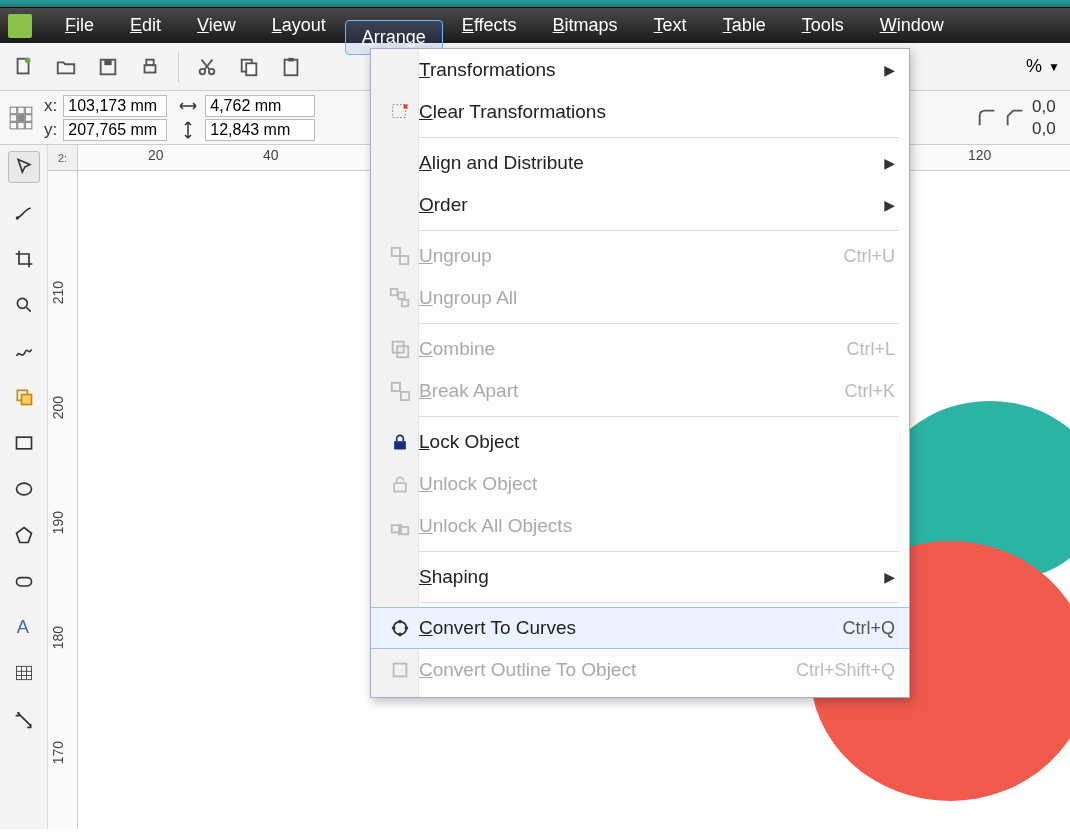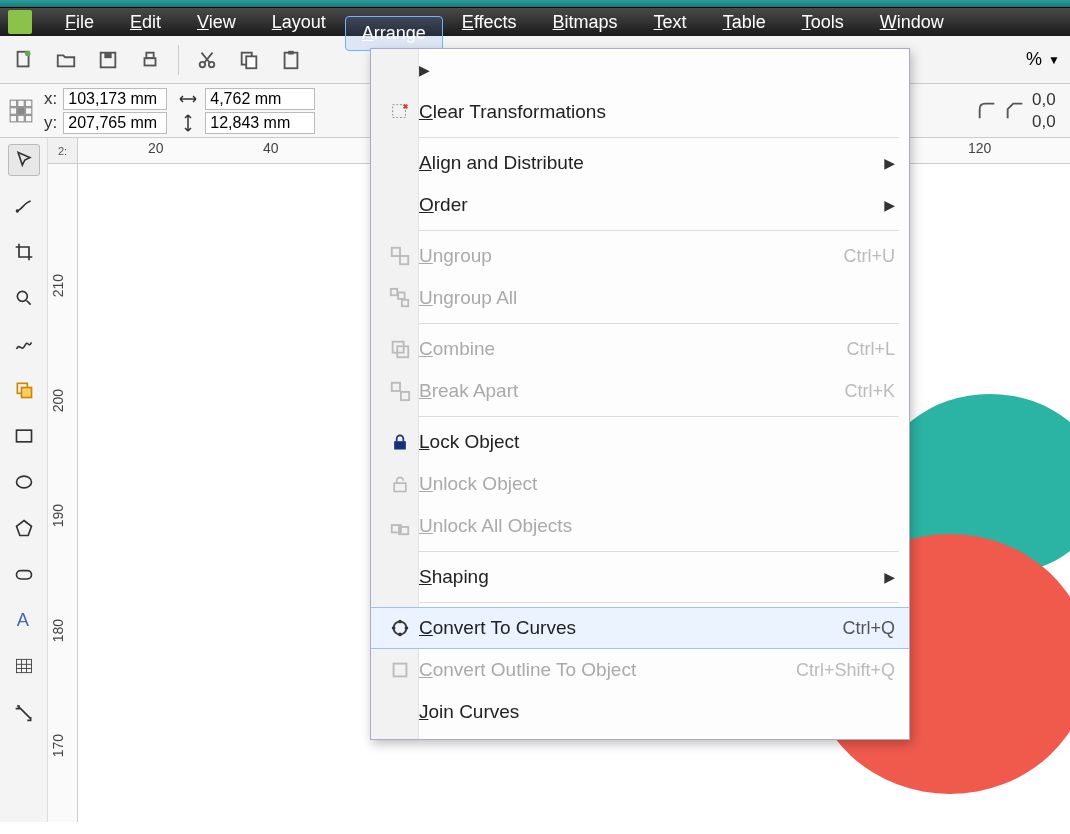--- a/index.html
+++ b/index.html
@@ -2,21 +2,21 @@
 <html><head>
 <meta charset="utf-8">
 <style>
 * { margin: 0; padding: 0; box-sizing: border-box; font-family: "Segoe UI", Tahoma, sans-serif; }
 body { width: 1070px; height: 834px; background: #fff; overflow: hidden; position: relative; }
 
 
 .title-bar { height: 8px; background: linear-gradient(#2a9d9d, #1a7a7a); border-bottom: 1px solid #000; }
 
 
-.menu-bar { display: flex; align-items: center; height: 28px; background: linear-gradient(#4a4a4a, #1a1a1a); color: #fff; padding: 0 8px; gap: 2px; }
+.menu-bar { display: flex; align-items: center; height: 35px; background: linear-gradient(#4a4a4a, #1a1a1a); color: #fff; padding: 0 8px; gap: 2px; }
 .menu-bar .app-icon { width: 24px; height: 24px; background: #8bc34a; border-radius: 2px; margin-right: 14px; }
 .menu-item { padding: 6px 16px; font-size: 18px; cursor: default; border: 1px solid transparent; border-radius: 4px; }
 .menu-item.active { border: 1px solid #6ab7ff; background: rgba(100,150,255,0.15); margin-top: 23px; }
 .menu-item u { text-decoration: underline; }
 
 
 .toolbar { display: flex; align-items: center; height: 48px; background: #f4f4f4; border-bottom: 1px solid #ccc; padding: 0 10px; gap: 14px; }
 .tb-btn { width: 28px; height: 28px; display: inline-flex; align-items: center; justify-content: center; color: #333; }
 .toolbar .sep { width: 1px; height: 30px; background: #ccc; }
 .zoom-box { margin-left: auto; display: flex; align-items: center; gap: 6px; font-size: 18px; }
@@ -298,20 +298,21 @@
       <div class="blob2"></div>
     </div>
   </div>
 </div>
 
 <div class="dropdown">
   <div class="icon-strip"></div>
   <div id="dd-items">
       <div class="row">
         <span class="icon-col"></span>
+        <span class="label"><u>T</u>ransformations</span>
         <span class="arrow">▶</span>
       </div>
       <div class="row">
         <span class="icon-col">
           <svg width="22" height="22" viewBox="0 0 24 24">
             <rect x="4" y="4" width="14" height="14" stroke="#888" stroke-dasharray="2 2" fill="none"></rect>
             <path d="M16 4l4 4M20 4l-4 4" stroke="#d33" stroke-width="2"></path>
           </svg>
         </span>
         <span class="label"><u>C</u>lear Transformations</span>
@@ -419,18 +420,14 @@
       </div>
       <div class="row disabled">
         <span class="icon-col">
           <svg width="22" height="22" viewBox="0 0 24 24">
             <rect x="5" y="5" width="14" height="14" stroke="#bbb" stroke-width="2" fill="none"></rect>
           </svg>
         </span>
         <span class="label"><u>C</u>onvert Outline To Object</span>
         <span class="shortcut">Ctrl+Shift+Q</span>
       </div>
-      <div class="row">
-        <span class="icon-col"></span>
-        <span class="label"><u>J</u>oin Curves</span>
-      </div>
     </div>
 </div>
 
 </body></html>

